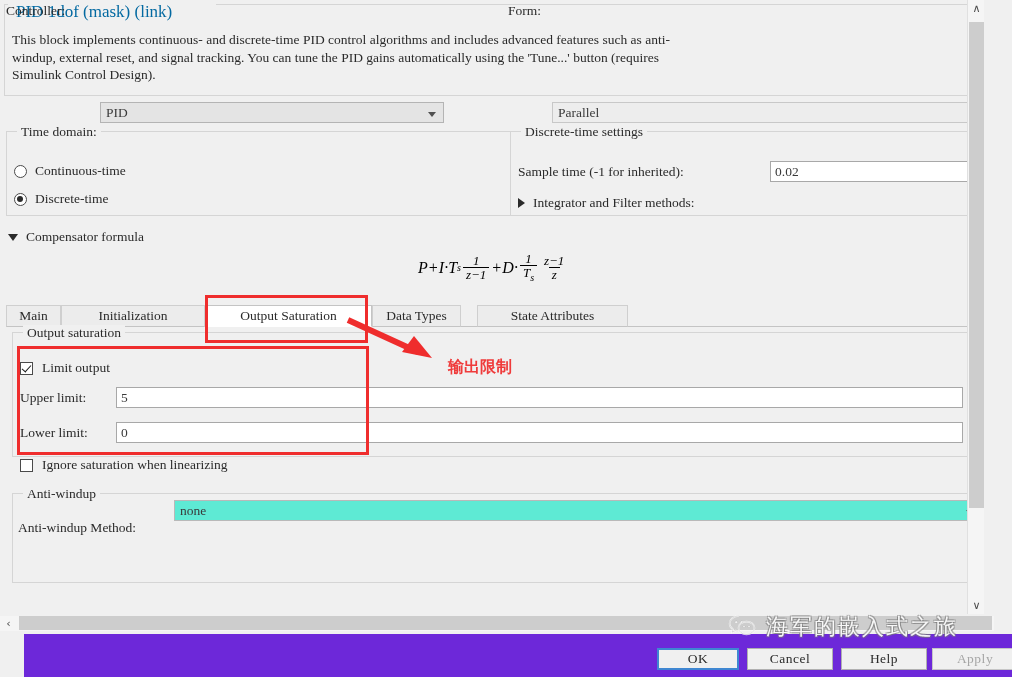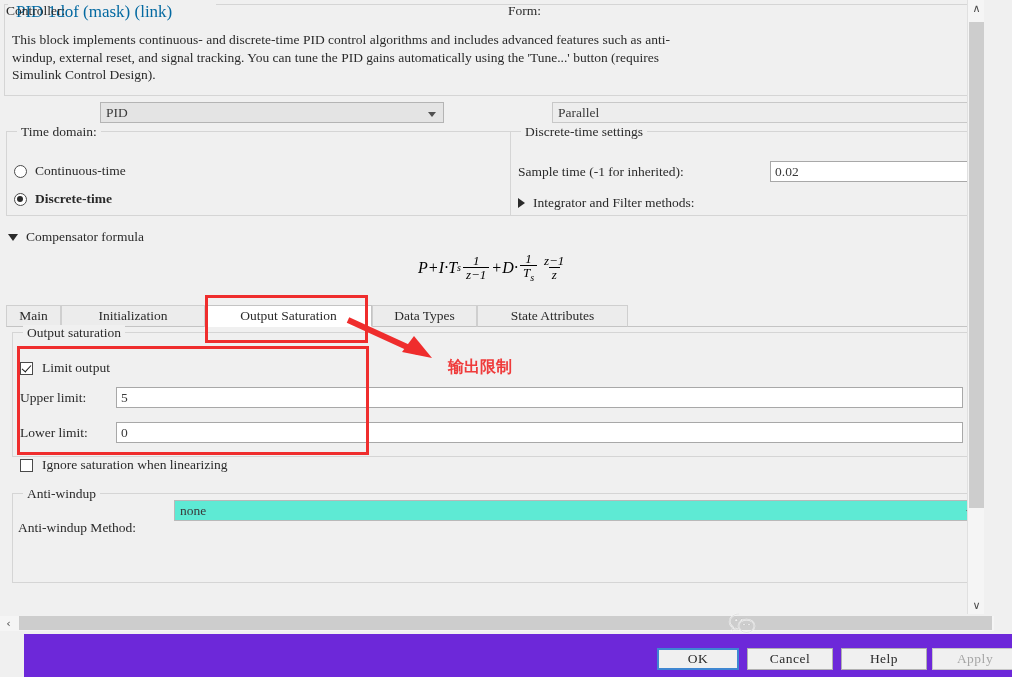--- a/index.html
+++ b/index.html
@@ -455,21 +455,21 @@
       <span class="val">Parallel</span>
     </div>
 
     <div class="gbox gbox-timedomain">
       <div class="gbox-title">Time domain:</div>
     </div>
     <div class="radio-row" style="left:14px; top:163px;">
       <span class="radio"></span>
       <span class="radio-label">Continuous-time</span>
     </div>
-    <div class="radio-row" style="left:14px; top:191px;font-weight:bold;">
+    <div class="radio-row" style="left:14px; top:191px;">
       <span class="radio checked"></span>
       <span class="radio-label">Discrete-time</span>
     </div>
 
     <div class="gbox gbox-discrete">
       <div class="gbox-title">Discrete-time settings</div>
     </div>
     <div class="lbl lbl-sample">Sample time (-1 for inherited):</div>
     <div class="txtfield txt-sample">
       <span class="val">0.02</span>
@@ -514,21 +514,21 @@
     <div class="tabbar">
       <div class="tab" style="left:0px; width:55px;">
         <span>Main</span>
       </div>
       <div class="tab" style="left:55px; width:144px;">
         <span>Initialization</span>
       </div>
       <div class="tab active" style="left:199px; width:167px;">
         <span>Output Saturation</span>
       </div>
-      <div class="tab" style="left:366px; width:105px;">
+      <div class="tab" style="left:366px; width:89px;">
         <span>Data Types</span>
       </div>
       <div class="tab" style="left:471px; width:151px;">
         <span>State Attributes</span>
       </div>
     </div>
 
     <div class="panel"></div>
 
     <div class="gbox gbox-outsat">
@@ -607,15 +607,16 @@
     <svg class="wm-icon" width="30" height="26" viewBox="0 0 30 26">
       <path d="M11 2C5.8 2 1.6 5.4 1.6 9.6c0 2.4 1.4 4.5 3.5 5.9l-0.9 2.7 3.1-1.6c0.9 0.25 1.8 0.4 2.7 0.4" fill="none" stroke="rgba(255,255,255,0.9)" stroke-width="1.6"></path>
       <path d="M11 2C5.8 2 1.6 5.4 1.6 9.6c0 2.4 1.4 4.5 3.5 5.9l-0.9 2.7 3.1-1.6c0.9 0.25 1.8 0.4 2.7 0.4" fill="none" stroke="rgba(130,130,130,0.45)" stroke-width="0.6"></path>
       <circle cx="8.2" cy="8.2" r="1.25" fill="rgba(255,255,255,0.95)" stroke="rgba(130,130,130,0.45)" stroke-width="0.5"></circle>
       <circle cx="13.6" cy="8.2" r="1.25" fill="rgba(255,255,255,0.95)" stroke="rgba(130,130,130,0.45)" stroke-width="0.5"></circle>
       <ellipse cx="18.5" cy="14" rx="8" ry="6.4" fill="none" stroke="rgba(255,255,255,0.9)" stroke-width="1.6"></ellipse>
       <ellipse cx="18.5" cy="14" rx="8" ry="6.4" fill="none" stroke="rgba(130,130,130,0.45)" stroke-width="0.6"></ellipse>
       <circle cx="16" cy="12.6" r="1.05" fill="rgba(255,255,255,0.95)" stroke="rgba(130,130,130,0.45)" stroke-width="0.5"></circle>
       <circle cx="21" cy="12.6" r="1.05" fill="rgba(255,255,255,0.95)" stroke="rgba(130,130,130,0.45)" stroke-width="0.5"></circle>
     </svg>
+    <span class="wm-text">海军的嵌入式之旅</span>
   </div>
 
 </div>
 
 </body></html>

